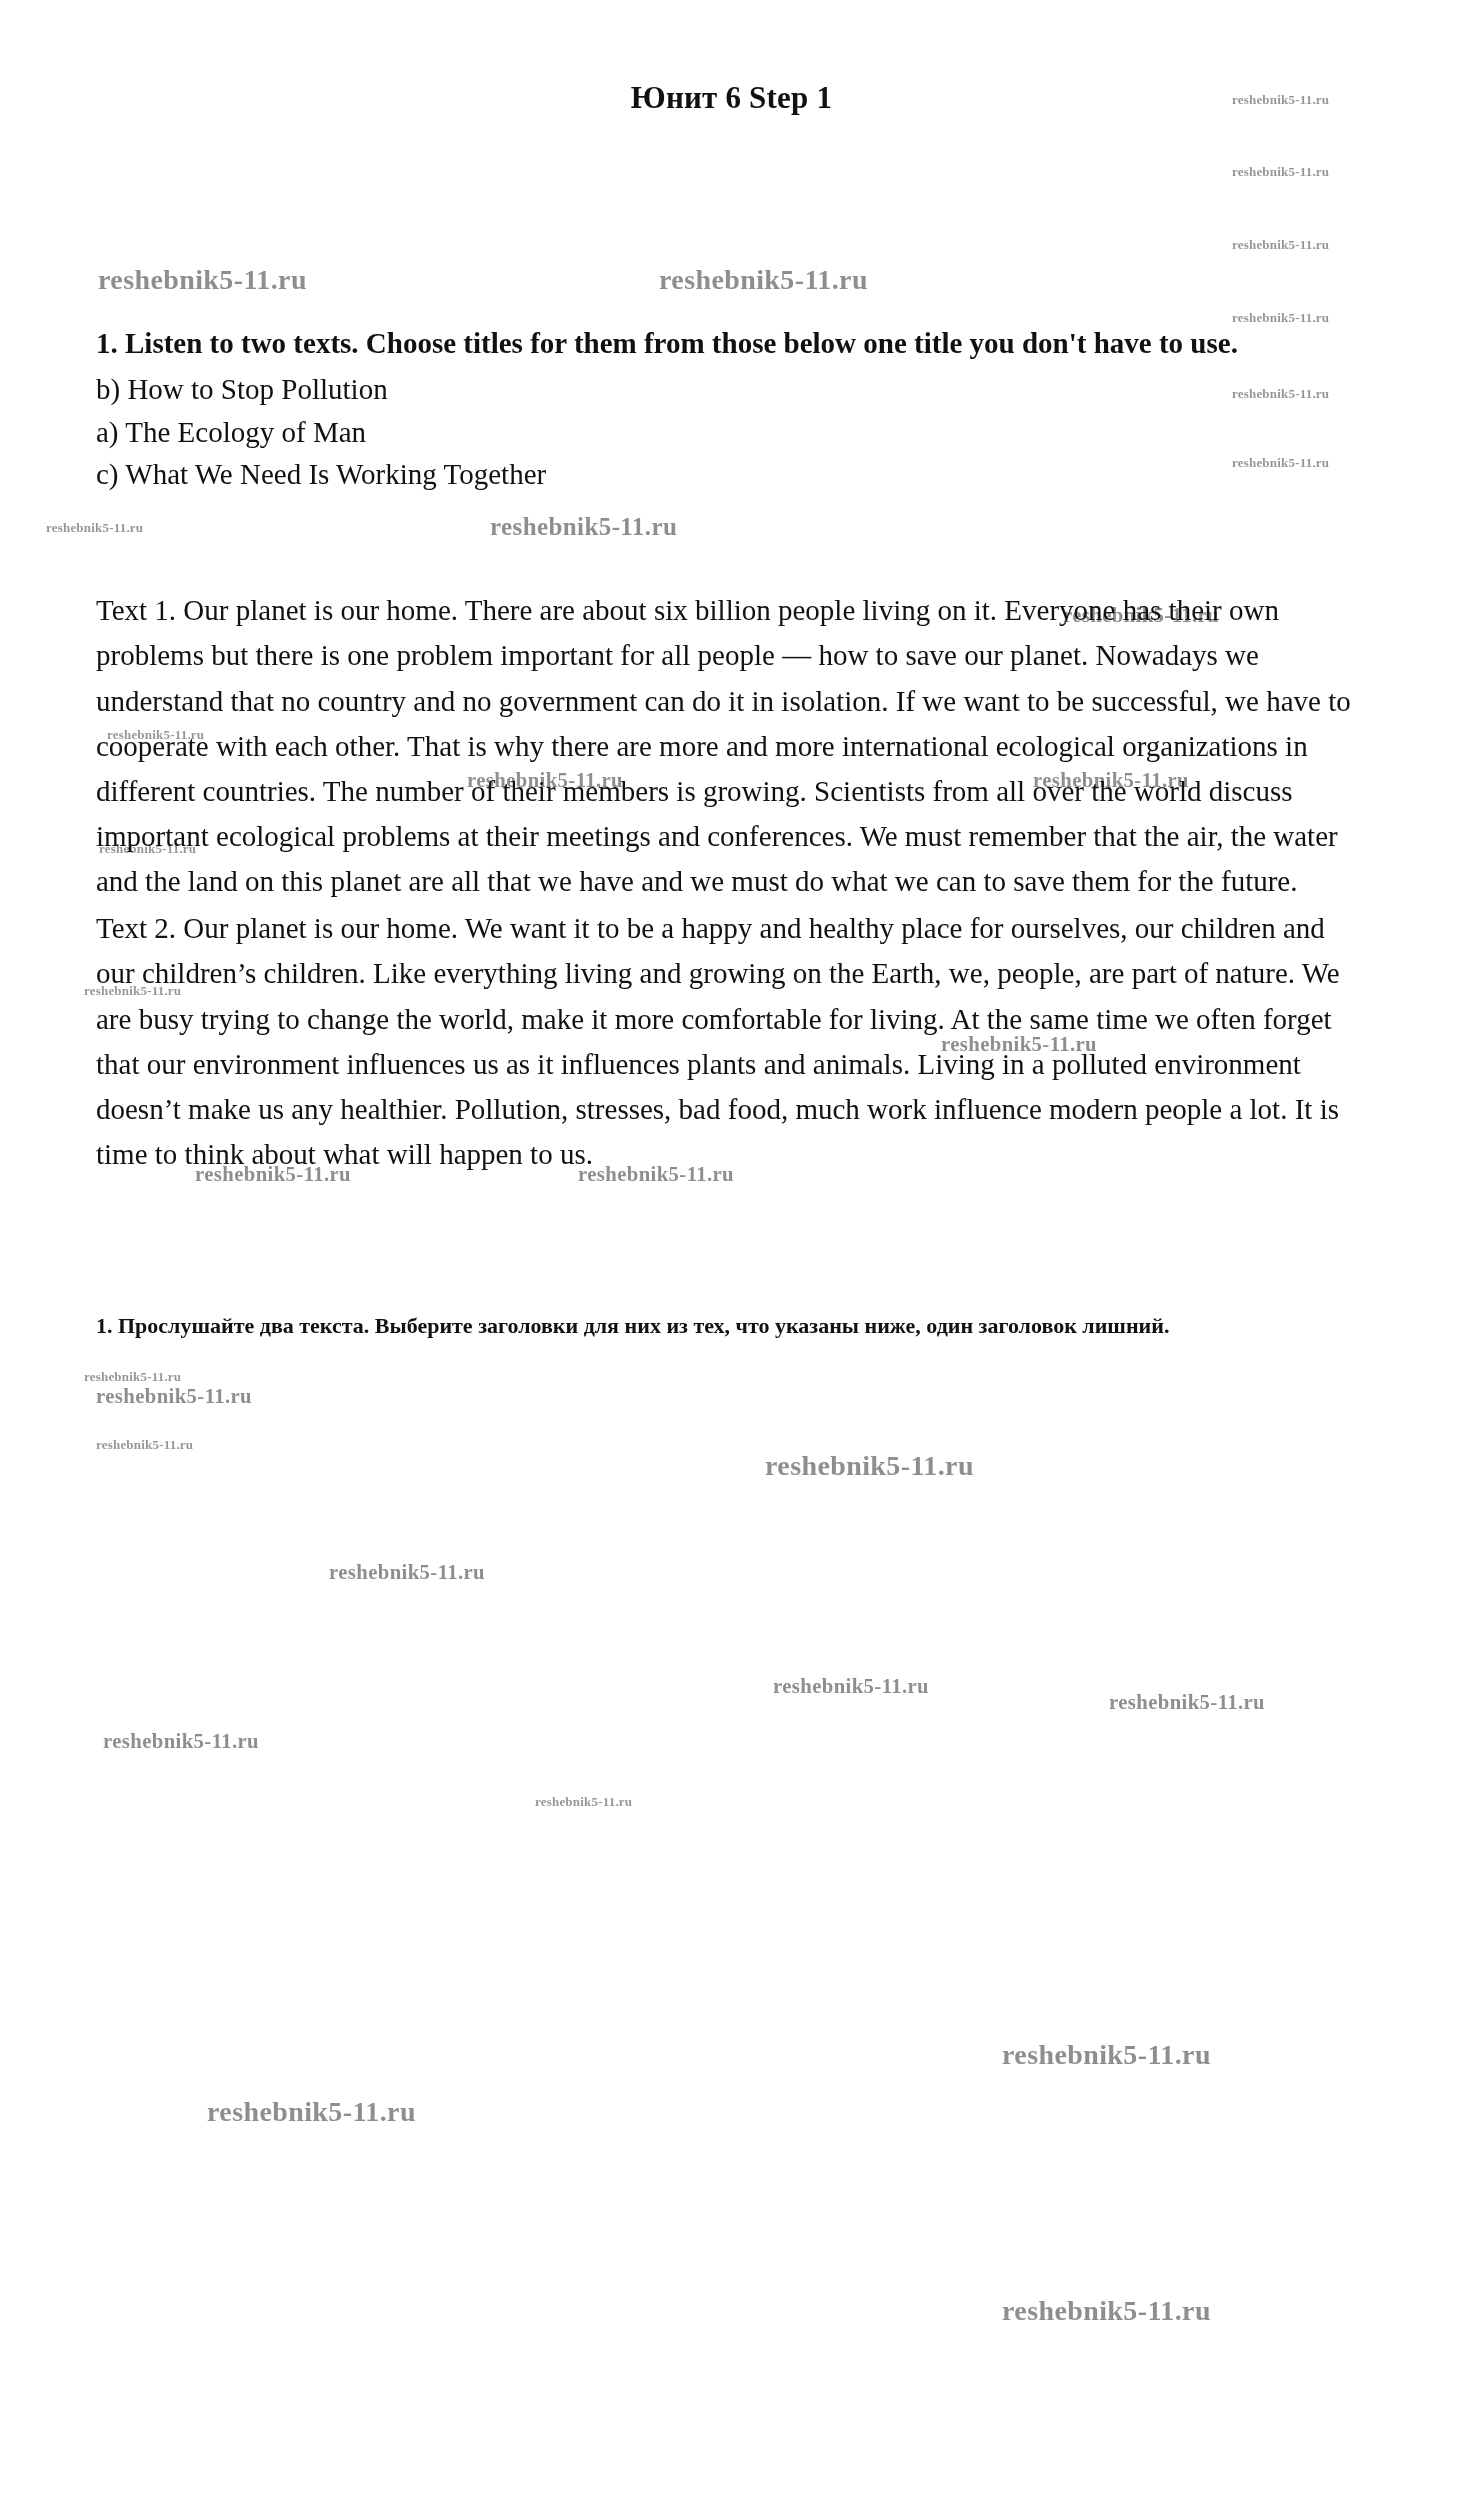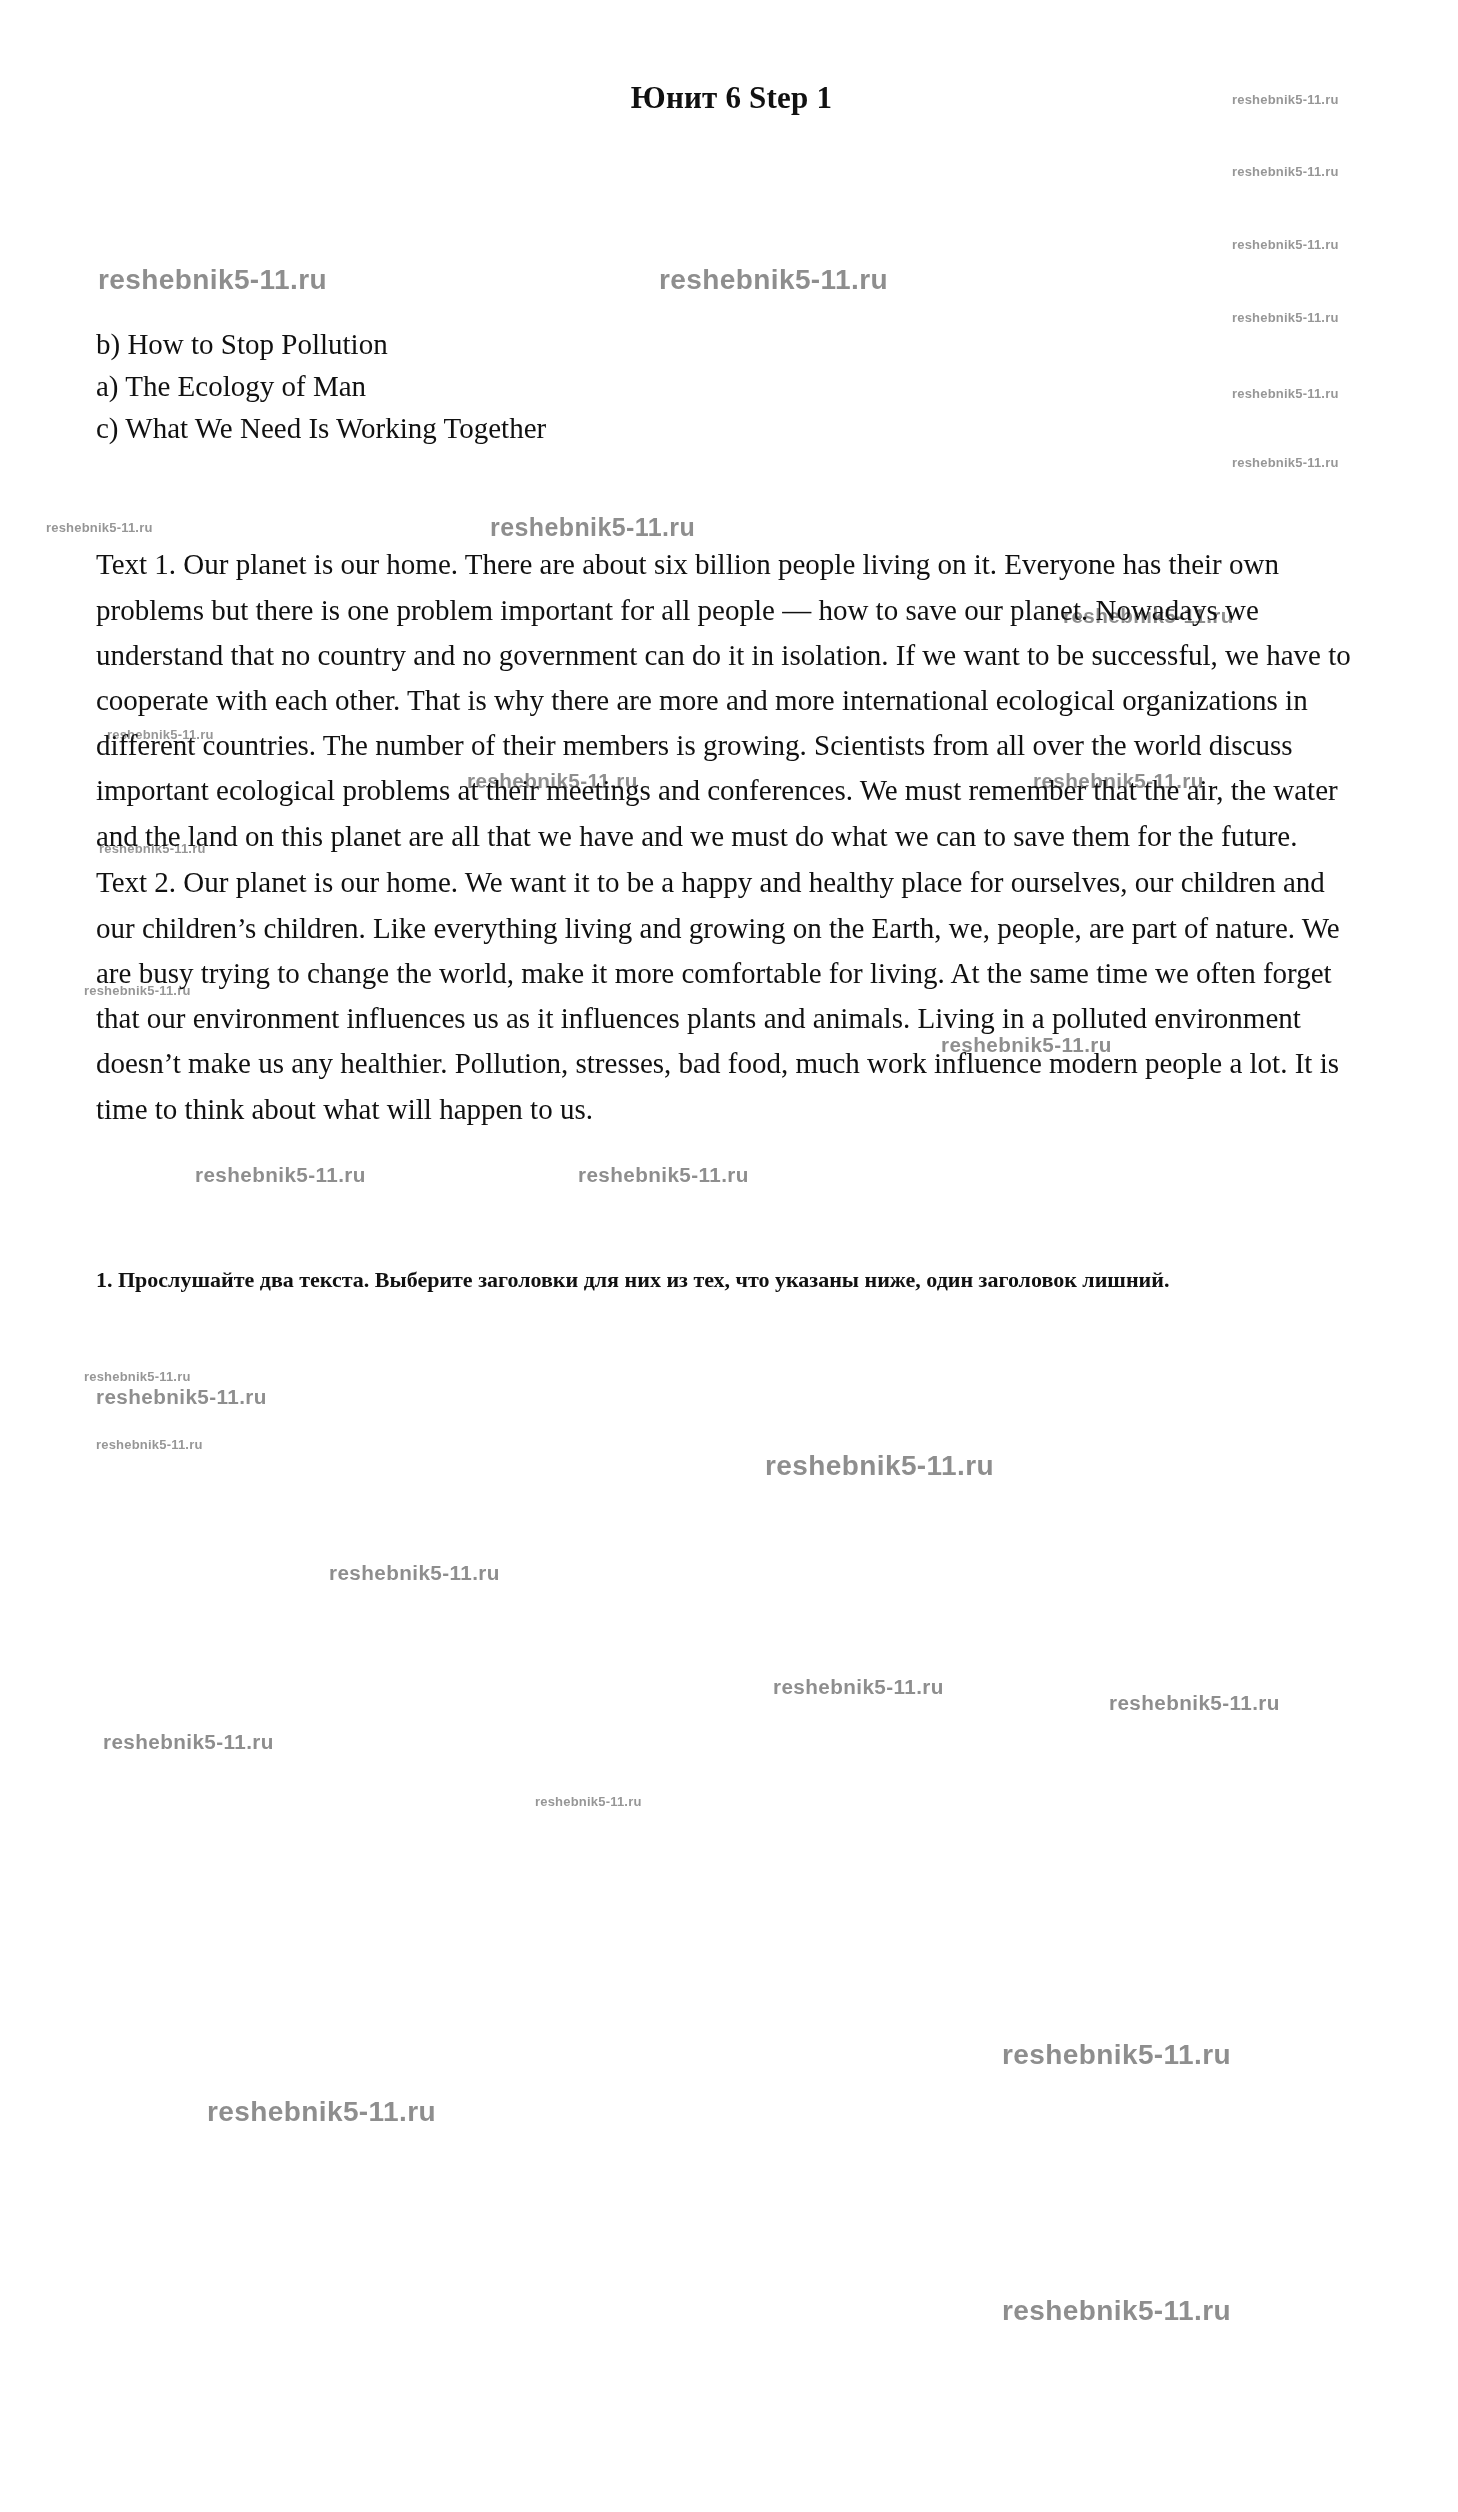--- a/index.html
+++ b/index.html
@@ -70,21 +70,21 @@
     line-height: 1.5;
     margin: 0;
     max-width: 1285px;
   }
   
   .wm {
     position: absolute;
     z-index: 1;
     color: #6f6f6f;
     opacity: 0.78;
-    font-family: Liberation Sans, sans-serif;
+    font-family: Liberation Serif, serif;
     font-weight: bold;
     white-space: nowrap;
     pointer-events: none;
     letter-spacing: 0.4px;
   }
   .wm.small { font-size: 13px; opacity: 0.72; letter-spacing: 0.2px;}
   .wm.mid { font-size: 20.7px; }
   .wm.big { font-size: 25px; }
   .wm.xbig { font-size: 28px; }
 </style>
@@ -126,20 +126,21 @@
       <div class="wm xbig" style="left: 207px; top: 2096px;">reshebnik5-11.ru</div>
       <div class="wm xbig" style="left: 1002px; top: 2295px;">reshebnik5-11.ru</div>
     </div>
 
   <div class="content">
 
     <h1 class="doc-title">Юнит 6 Step 1</h1>
 
     <div class="spacer-1"></div>
 
+    <p class="task-heading">1. Listen to two texts. Choose titles for them from those below one title you don't have to use.</p>
 
     <p class="option-line">b) How to Stop Pollution</p>
     <p class="option-line">a) The Ecology of Man</p>
     <p class="option-line">c) What We Need Is Working Together</p>
 
     <div class="spacer-2"></div>
 
 
     <p class="para">Text 1. Our planet is our home. There are about six billion people living on it. Everyone has their own problems but there is one problem important for all people — how to save our planet. Nowadays we understand that no country and no government can do it in isolation. If we want to be successful, we have to cooperate with each other. That is why there are more and more international ecological organizations in different countries. The number of their members is growing. Scientists from all over the world discuss important ecological problems at their meetings and conferences. We must remember that the air, the water and the land on this planet are all that we have and we must do what we can to save them for the future.</p>
     <p class="para">Text 2. Our planet is our home. We want it to be a happy and healthy place for ourselves, our children and our children’s children. Like everything living and growing on the Earth, we, people, are part of nature. We are busy trying to change the world, make it more comfortable for living. At the same time we often forget that our environment influences us as it influences plants and animals. Living in a polluted environment doesn’t make us any healthier. Pollution, stresses, bad food, much work influence modern people a lot. It is time to think about what will happen to us.</p>

